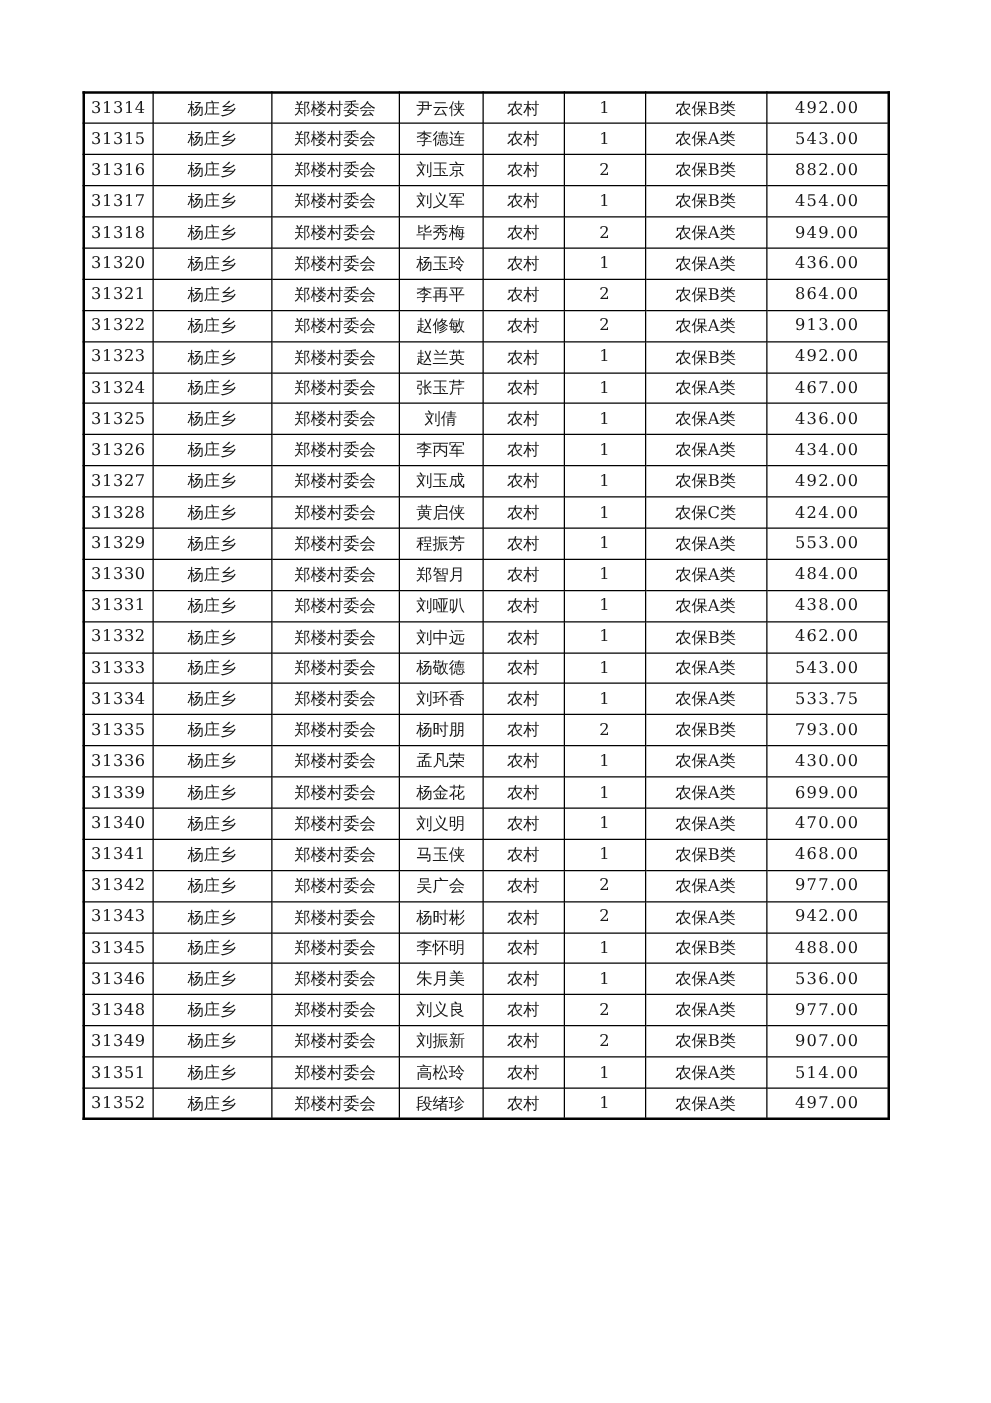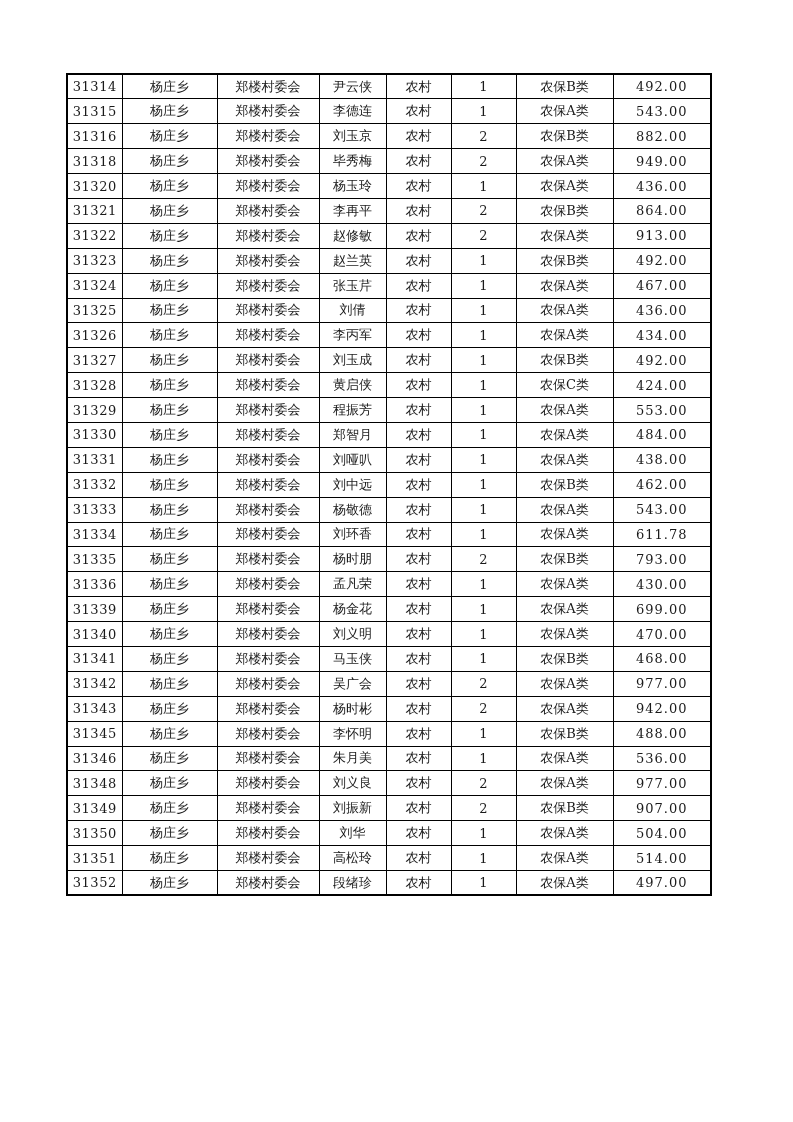--- a/index.html
+++ b/index.html
@@ -79,20 +79,30 @@
           <td class="col-0">31316</td>
           <td class="col-1">杨庄乡</td>
           <td class="col-2">郑楼村委会</td>
           <td class="col-3">刘玉京</td>
           <td class="col-4">农村</td>
           <td class="col-5">2</td>
           <td class="col-6">农保B类</td>
           <td class="col-7">882.00</td>
         </tr>
         <tr>
+          <td class="col-0">31317</td>
+          <td class="col-1">杨庄乡</td>
+          <td class="col-2">郑楼村委会</td>
+          <td class="col-3">刘义军</td>
+          <td class="col-4">农村</td>
+          <td class="col-5">1</td>
+          <td class="col-6">农保B类</td>
+          <td class="col-7">454.00</td>
+        </tr>
+        <tr>
           <td class="col-0">31318</td>
           <td class="col-1">杨庄乡</td>
           <td class="col-2">郑楼村委会</td>
           <td class="col-3">毕秀梅</td>
           <td class="col-4">农村</td>
           <td class="col-5">2</td>
           <td class="col-6">农保A类</td>
           <td class="col-7">949.00</td>
         </tr>
         <tr>
@@ -236,21 +246,21 @@
           <td class="col-7">543.00</td>
         </tr>
         <tr>
           <td class="col-0">31334</td>
           <td class="col-1">杨庄乡</td>
           <td class="col-2">郑楼村委会</td>
           <td class="col-3">刘环香</td>
           <td class="col-4">农村</td>
           <td class="col-5">1</td>
           <td class="col-6">农保A类</td>
-          <td class="col-7">611.78</td>
+          <td class="col-7">533.75</td>
         </tr>
         <tr>
           <td class="col-0">31335</td>
           <td class="col-1">杨庄乡</td>
           <td class="col-2">郑楼村委会</td>
           <td class="col-3">杨时朋</td>
           <td class="col-4">农村</td>
           <td class="col-5">2</td>
           <td class="col-6">农保B类</td>
           <td class="col-7">793.00</td>
@@ -347,30 +357,20 @@
         </tr>
         <tr>
           <td class="col-0">31349</td>
           <td class="col-1">杨庄乡</td>
           <td class="col-2">郑楼村委会</td>
           <td class="col-3">刘振新</td>
           <td class="col-4">农村</td>
           <td class="col-5">2</td>
           <td class="col-6">农保B类</td>
           <td class="col-7">907.00</td>
-        </tr>
-        <tr>
-          <td class="col-0">31350</td>
-          <td class="col-1">杨庄乡</td>
-          <td class="col-2">郑楼村委会</td>
-          <td class="col-3">刘华</td>
-          <td class="col-4">农村</td>
-          <td class="col-5">1</td>
-          <td class="col-6">农保A类</td>
-          <td class="col-7">504.00</td>
         </tr>
         <tr>
           <td class="col-0">31351</td>
           <td class="col-1">杨庄乡</td>
           <td class="col-2">郑楼村委会</td>
           <td class="col-3">高松玲</td>
           <td class="col-4">农村</td>
           <td class="col-5">1</td>
           <td class="col-6">农保A类</td>
           <td class="col-7">514.00</td>

